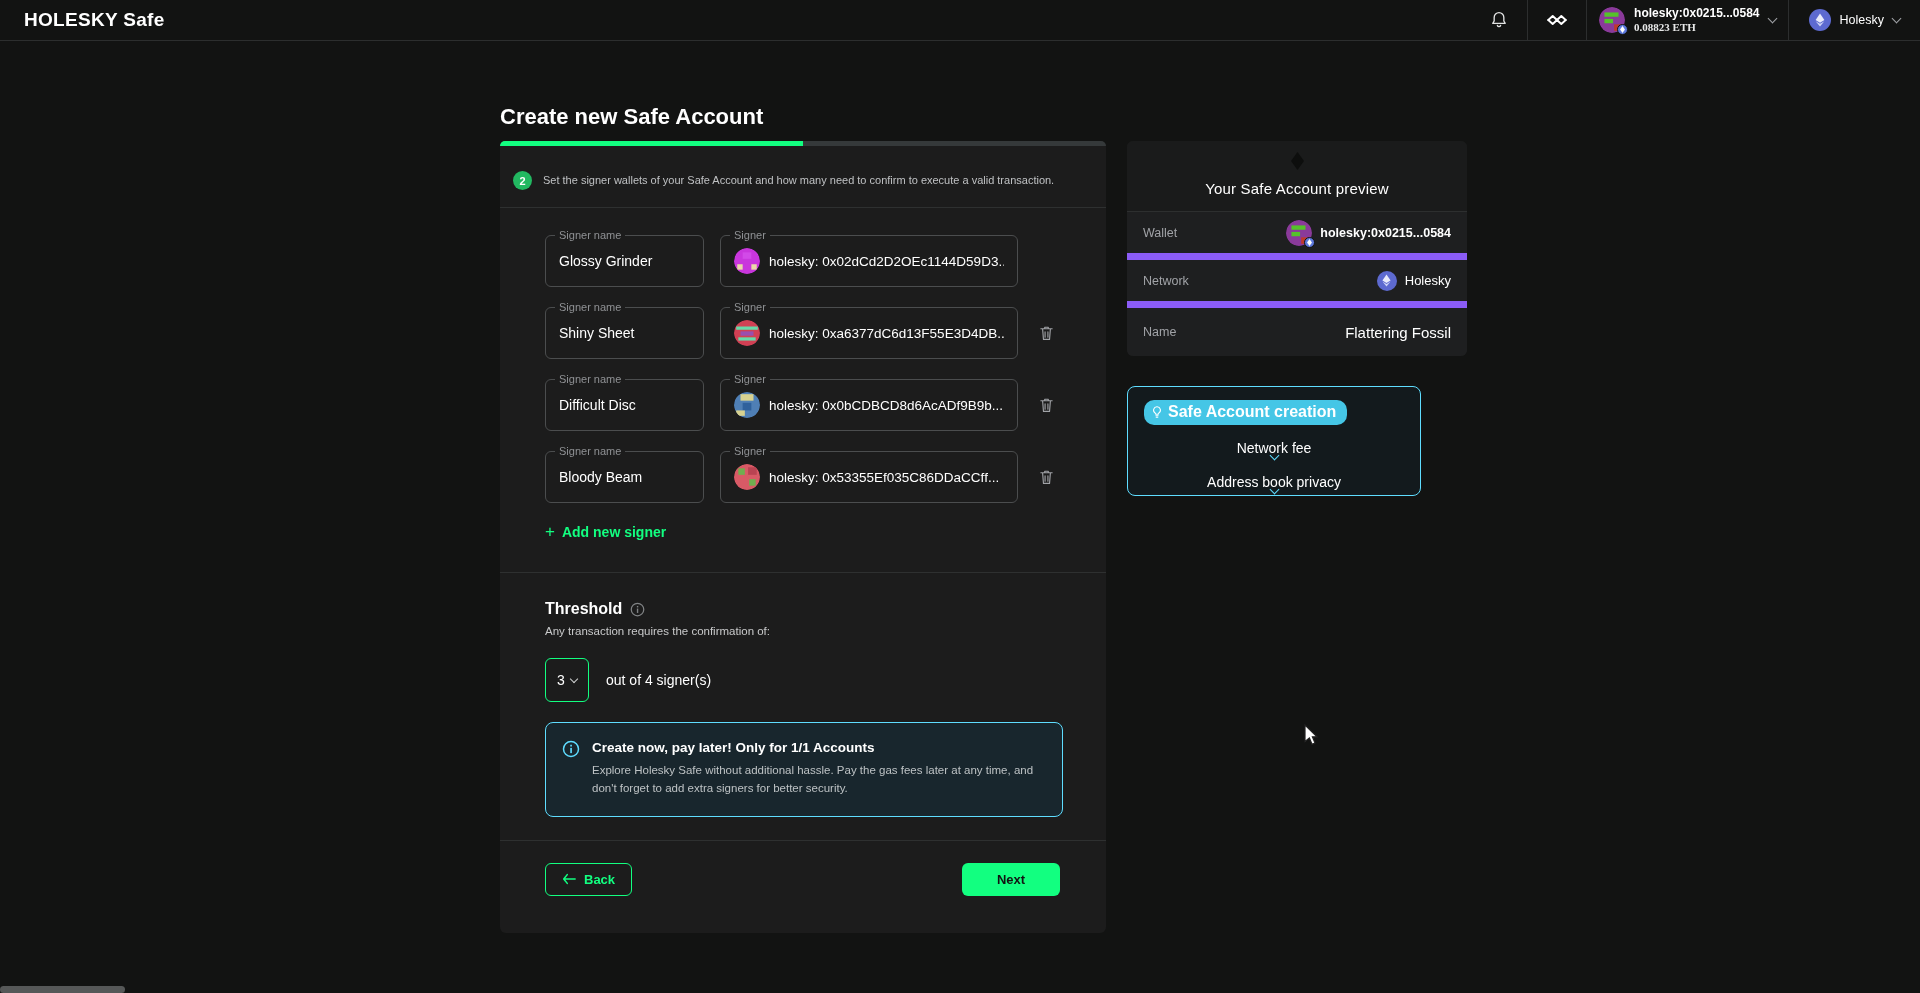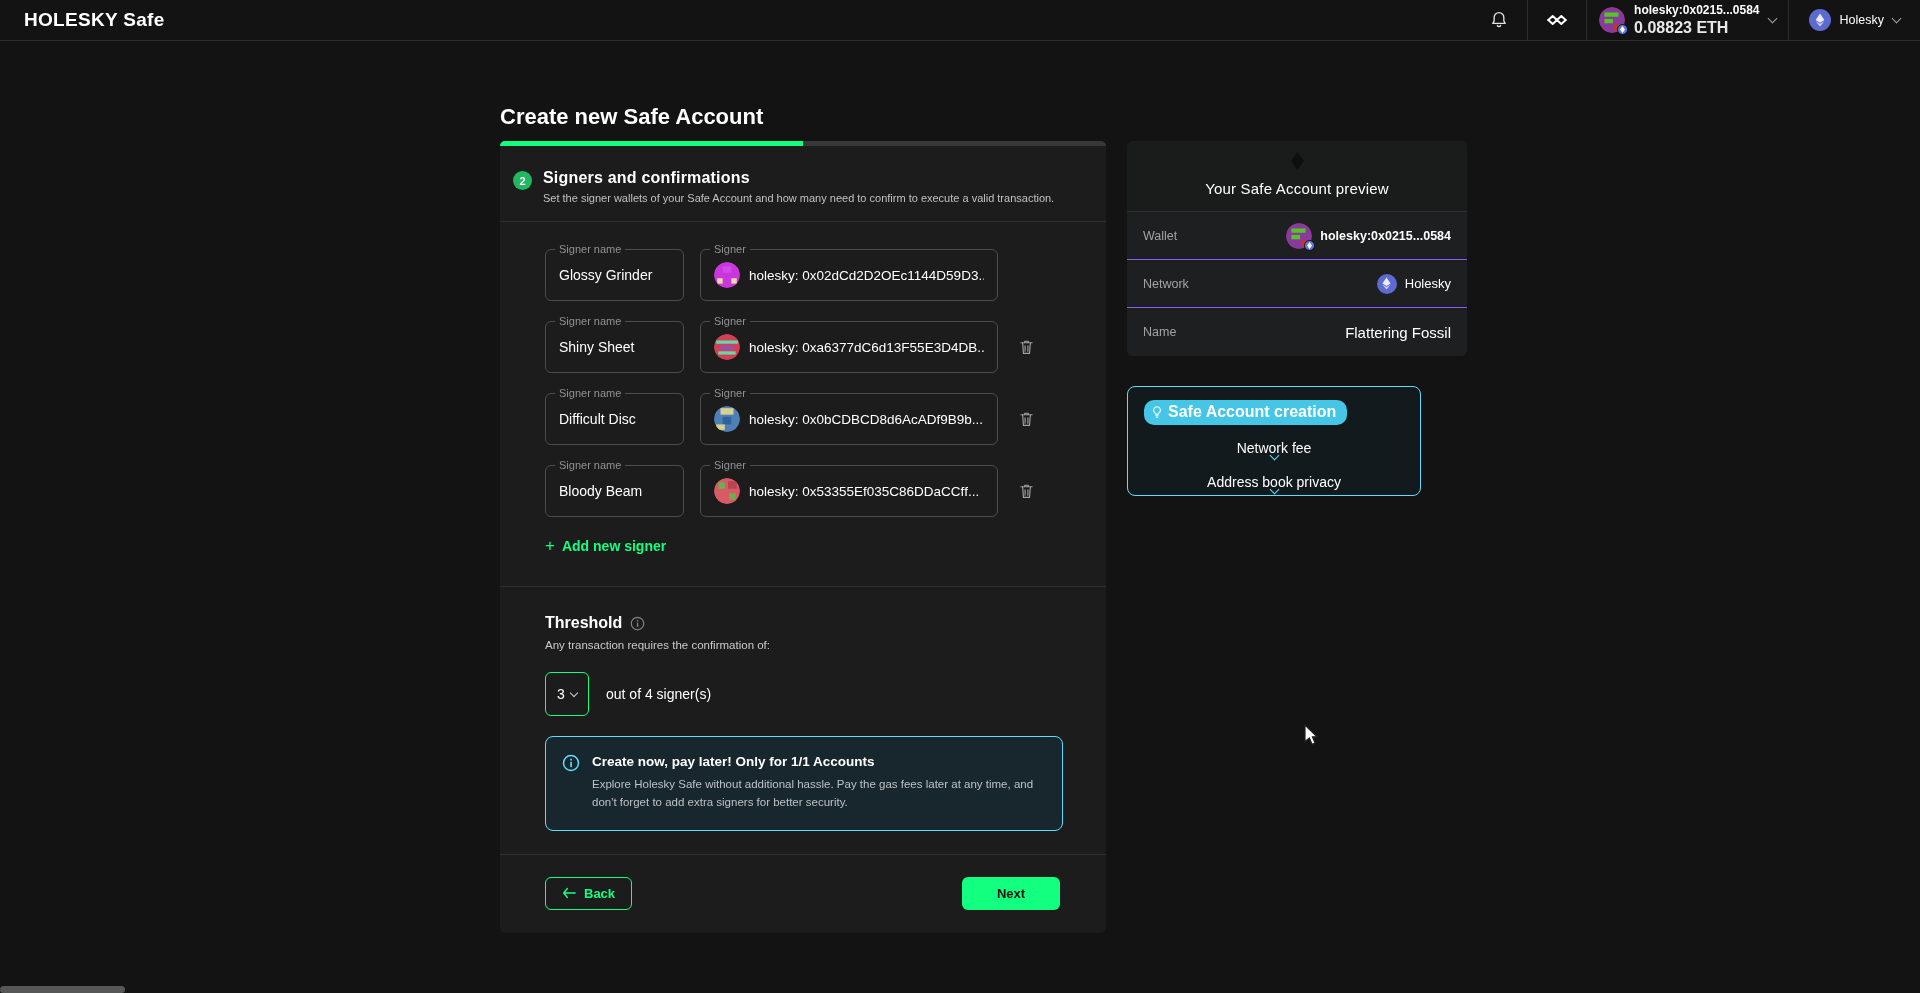--- a/index.html
+++ b/index.html
@@ -13,21 +13,21 @@
   .topbar{position:absolute;top:0;left:0;width:1920px;height:41px;display:flex;align-items:center;
     justify-content:space-between;border-bottom:1px solid #2c2e2e;background:#121312;z-index:5;}
   .logo{font-size:19px;font-weight:700;padding-left:24px;letter-spacing:.3px;}
   .hright{display:flex;align-items:center;height:100%;}
   .hbtn{display:flex;align-items:center;justify-content:center;height:100%;padding:0 18px;cursor:pointer;}
   .hdiv{width:1px;height:41px;background:#2c2e2e;}
   .acct{display:flex;align-items:center;gap:9px;padding:0 12px;height:100%;cursor:pointer;}
   .avatar-wrap{position:relative;width:26px;height:26px;}
   .acct-lines{display:flex;flex-direction:column;line-height:1.25;}
   .acct-name{font-size:12px;font-weight:700;}
-  .acct-bal{font-size:16px;font-weight:700;color:#e8e9e9;}
+  .acct-bal{font-size:11px;font-weight:700;color:#e8e9e9;font-family:Liberation Serif, serif;}
   .badge-dot{position:absolute;right:-3px;bottom:-2px;width:11px;height:11px;border-radius:50%;
     background:#5d79dd;border:1px solid #121312;display:flex;align-items:center;justify-content:center;}
   .chev{width:7px;height:7px;border-right:1.8px solid #a1a3a7;border-bottom:1.8px solid #a1a3a7;
     transform:rotate(45deg);margin-top:-4px;}
   .chev.cyan{border-color:#5fddff;}
   .netchip{display:flex;align-items:center;gap:9px;padding:0 20px;height:100%;cursor:pointer;}
   .netchip .nname{font-size:12.5px;}
   .ethcoin{width:22px;height:22px;border-radius:50%;background:#5d6ad0;display:flex;align-items:center;justify-content:center;}
   .ethcoin.small{width:20px;height:20px;}
   
@@ -40,21 +40,21 @@
   .step-badge{flex:0 0 auto;width:19px;height:19px;border-radius:50%;background:#22b861;color:#fff;
     font-size:11px;font-weight:700;display:flex;align-items:center;justify-content:center;margin-top:2px;}
   .step-title{font-size:16px;font-weight:700;letter-spacing:.2px;}
   .step-sub{font-size:11px;color:#bfc1c3;margin-top:5px;white-space:nowrap;overflow:hidden;}
   .divider{height:1px;background:#2e3030;}
   .form{padding:27px 24px 0 45px;}
   .srow{display:flex;align-items:center;margin-bottom:20px;}
   .field{position:relative;border:1px solid #4b4d4e;border-radius:6px;height:52px;background:#1c1c1c;
     display:flex;align-items:center;padding:0 13px;}
   .field .flabel{position:absolute;top:-7px;left:9px;background:#1c1c1c;padding:0 4px;font-size:11px;color:#8f9194;}
-  .f-name{width:139px;margin-right:16px;}
+  .f-name{width:159px;margin-right:16px;}
   .f-name input{background:transparent;border:none;outline:none;color:#fff;font-size:14px;width:100%;
     font-family:"Liberation Sans",sans-serif;}
   .f-addr{width:298px;gap:9px;}
   .f-addr .addr{font-size:13.5px;white-space:nowrap;overflow:hidden;}
   .pxavatar{flex:0 0 auto;}
   .trash-btn{background:none;border:none;margin-left:16px;cursor:pointer;display:flex;padding:4px;}
   .add-btn{display:flex;align-items:center;gap:7px;color:#12ff80;font-size:14px;font-weight:700;
     background:none;border:none;cursor:pointer;margin:7px 0 0 0;font-family:"Liberation Sans",sans-serif;}
   .add-btn .plus{font-size:17px;font-weight:400;line-height:1;}
   .form-block-end{height:32px;}
@@ -75,21 +75,21 @@
   .back-btn{display:flex;align-items:center;gap:8px;height:33px;padding:0 16px;border:1px solid #12ff80;
     color:#12ff80;background:transparent;border-radius:6px;font-size:13px;font-weight:700;cursor:pointer;
     font-family:"Liberation Sans",sans-serif;}
   .next-btn{height:33px;width:98px;background:#12ff80;color:#121312;border:none;border-radius:6px;
     font-size:13px;font-weight:700;cursor:pointer;font-family:"Liberation Sans",sans-serif;}
   
   .preview{position:absolute;left:1127px;top:141px;width:340px;background:#1c1c1c;border-radius:6px;overflow:hidden;}
   .pv-head{background:#1a1b1b;text-align:center;padding:11px 0 14px;border-bottom:1px solid #2d2f2f;}
   .pv-title{font-size:15px;margin-top:6px;letter-spacing:.2px;}
   .pv-row{height:48px;display:flex;align-items:center;justify-content:space-between;padding:0 16px;
-    background:#1e1f20;border-bottom:1px solid #8b5cf6;}
+    background:#1e1f20;border-bottom:7px solid #8b5cf6;}
   .pv-row:last-child{border-bottom:none;}
   .pv-label{font-size:12.5px;color:#a1a3a7;}
   .pv-val{display:flex;align-items:center;gap:8px;}
   .pv-wallet-text{font-size:12.5px;font-weight:700;}
   .pv-net-text{font-size:13px;}
   .pv-name-text{font-size:15px;}
   .tips{position:absolute;left:1127px;top:386px;width:294px;height:110px;border:1px solid #5fddff;
     border-radius:8px;background:#131a1d;padding:13px 16px;}
   .tip-badge{display:inline-flex;align-items:center;gap:6px;background:#45c6e6;color:#fff;
     font-size:16px;font-weight:700;padding:3px 11px 4px 8px;border-radius:10px;}
@@ -168,21 +168,20 @@
 <h1 class="page-title">Create new Safe Account</h1>
 
 <section class="card">
   <div class="progress">
     <div class="bar"></div>
   </div>
 
   <div class="step-head">
     <div class="step-badge">2</div>
     <div>
-      <div class="step-title">Signers and confirmations</div>
       <div class="step-sub">Set the signer wallets of your Safe Account and how many need to confirm to execute a valid transaction.</div>
     </div>
   </div>
   <div class="divider"></div>
 
   <div class="form">
 
     <div class="srow">
       <div class="field f-name">
         <span class="flabel">Signer name</span>

